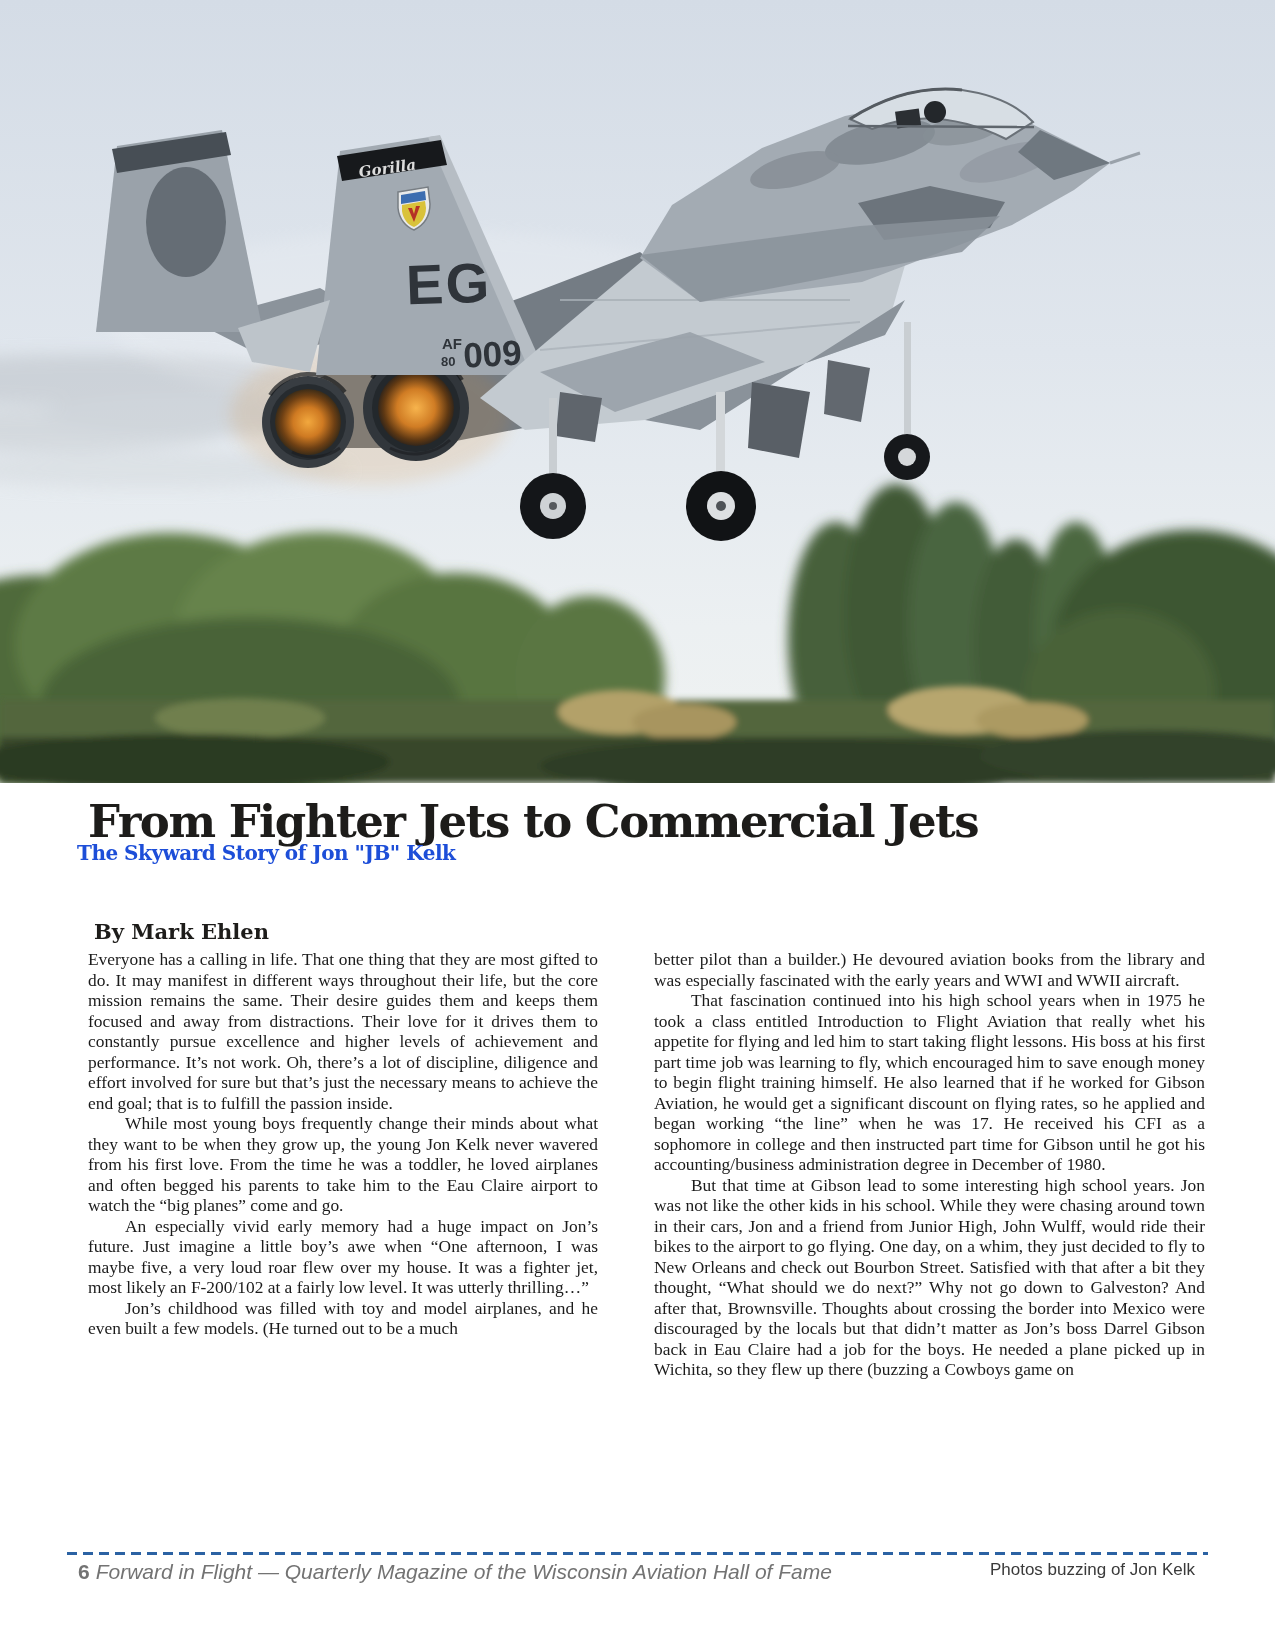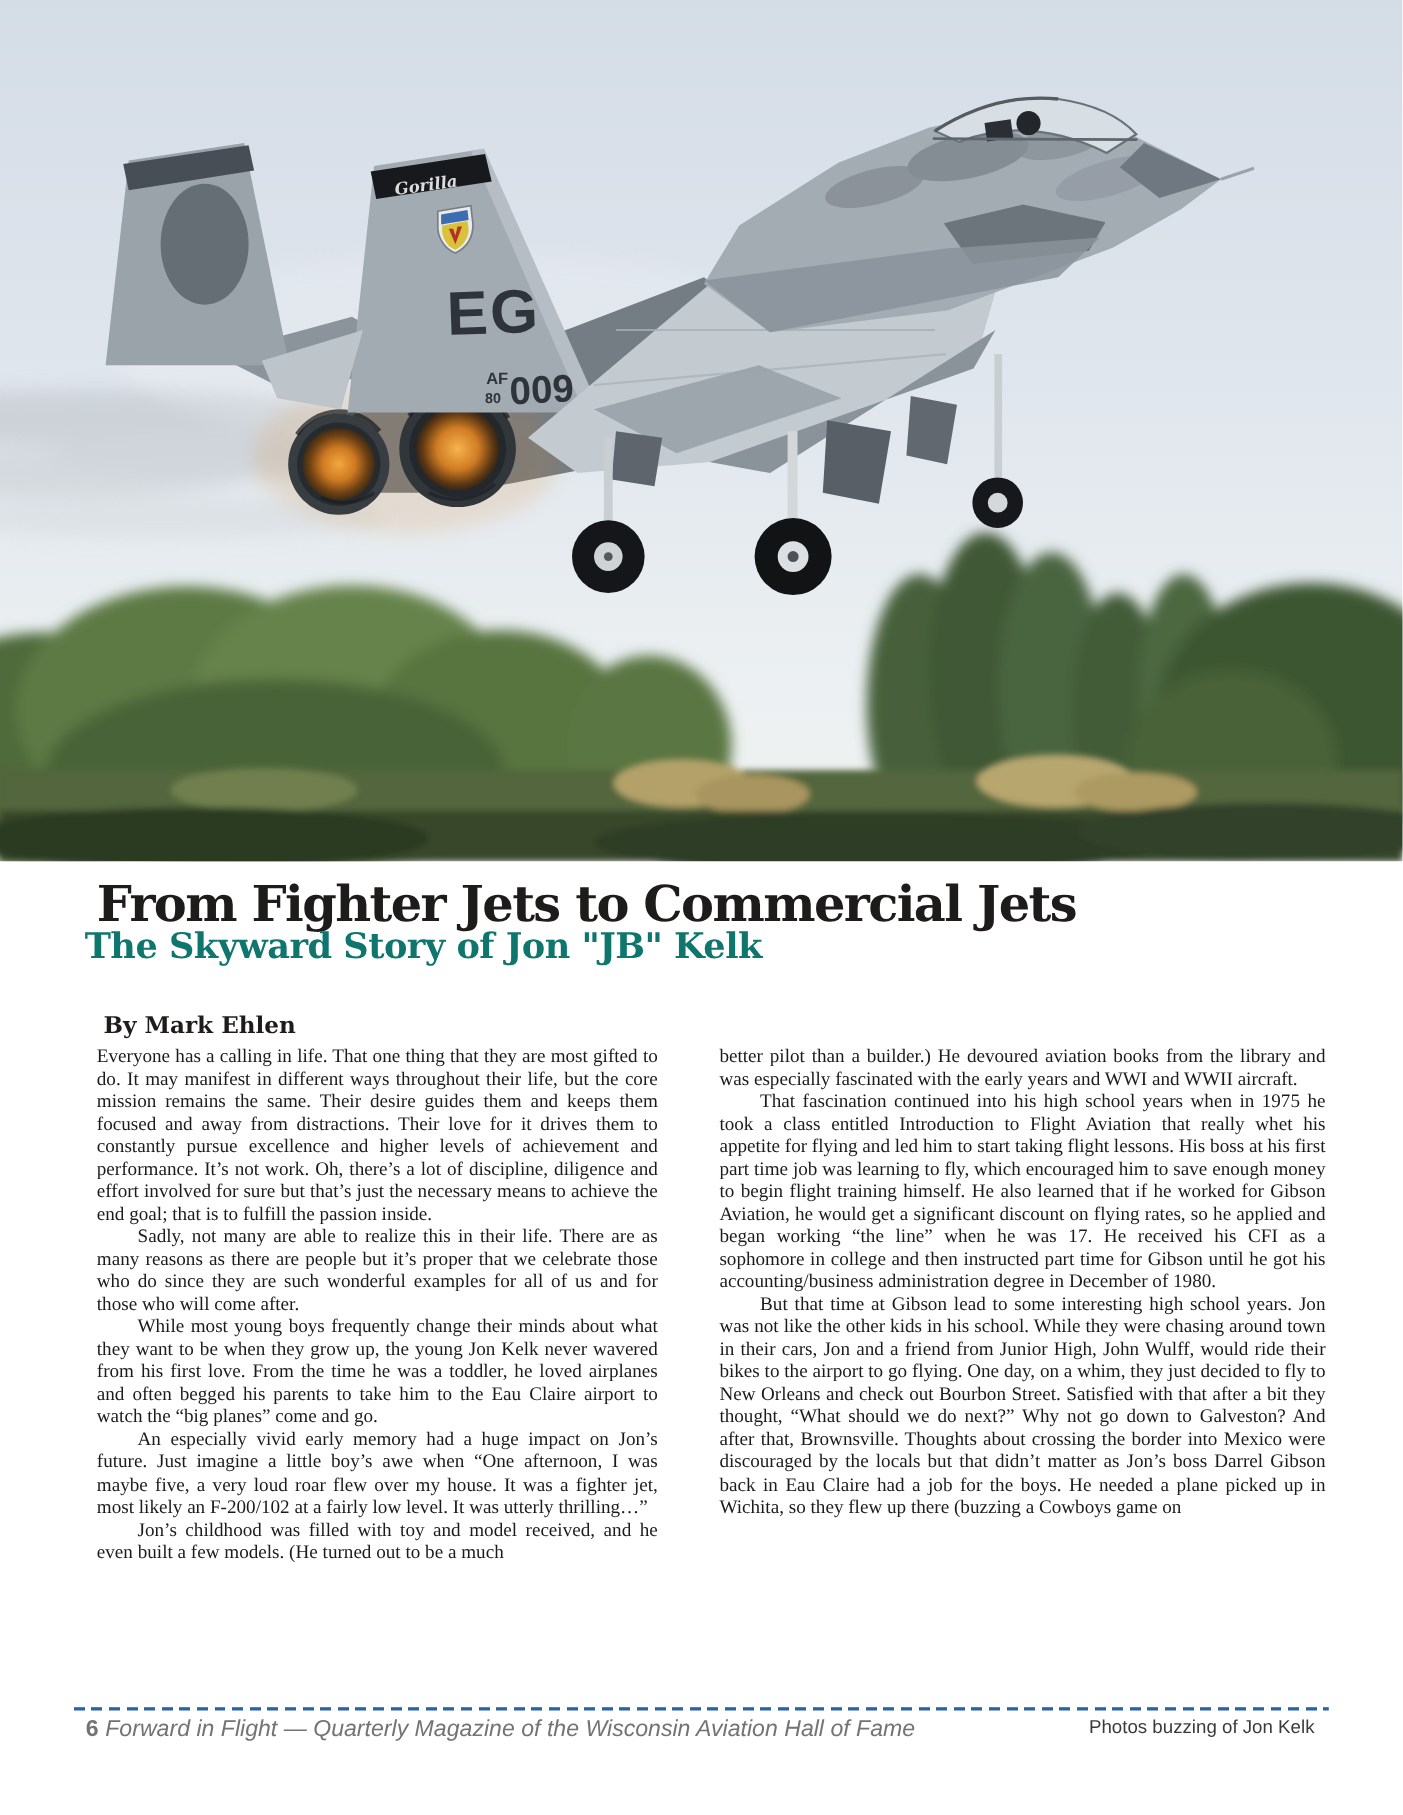--- a/index.html
+++ b/index.html
@@ -11,21 +11,21 @@
   .photo-wrap svg{display:block;}
 
   .headline{
     position:absolute;left:76px;top:786px;margin:12px;
     font-family:"DejaVu Serif", serif;font-weight:bold;
     font-size:45px;line-height:1.05;letter-spacing:-1.5px;color:#1d1c1a;
   }
   .subhead{
     position:absolute;left:77px;top:841px;margin:0;
     font-family:"DejaVu Serif", serif;font-weight:bold;
-    font-size:32px;letter-spacing:-0.5px;color:#0f766e;
+    font-size:20px;letter-spacing:-0.5px;color:#1d4ed8;
   }
   .byline{
     position:absolute;left:78px;top:903px;margin:16px;
     font-family:"DejaVu Serif", serif;font-weight:bold;
     font-size:21px;color:#1d1c1a;
   }
   .columns{
     position:absolute;left:88px;top:949px;width:1117px;
     display:flex;gap:56px;
   }
@@ -222,24 +222,23 @@
 </svg>
 </div>
 
 <h1 class="headline">From Fighter Jets to Commercial Jets</h1>
 <h2 class="subhead">The Skyward Story of Jon "JB" Kelk</h2>
 <div class="byline">By Mark Ehlen</div>
 
 <div class="columns">
   <div class="col left">
       <p class="first">Everyone has a calling in life. That one thing that they are most gifted to do. It may manifest in different ways throughout their life, but the core mission remains the same. Their desire guides them and keeps them focused and away from distractions. Their love for it drives them to constantly pursue excellence and higher levels of achievement and performance. It’s not work. Oh, there’s a lot of discipline, diligence and effort involved for sure but that’s just the necessary means to achieve the end goal; that is to fulfill the passion inside.</p>
-      <p class="">Sadly, not many are able to realize this in their life. There are as many reasons as there are people but it’s proper that we celebrate those who do since they are such wonderful examples for all of us and for those who will come after.</p>
       <p class="">While most young boys frequently change their minds about what they want to be when they grow up, the young Jon Kelk never wavered from his first love. From the time he was a toddler, he loved airplanes and often begged his parents to take him to the Eau Claire airport to watch the “big planes” come and go.</p>
       <p class="">An especially vivid early memory had a huge impact on Jon’s future. Just imagine a little boy’s awe when “One afternoon, I was maybe five, a very loud roar flew over my house. It was a fighter jet, most likely an F-200/102 at a fairly low level. It was utterly thrilling…”</p>
-      <p class="">Jon’s childhood was filled with toy and model received, and he even built a few models. (He turned out to be a much</p>
+      <p class="">Jon’s childhood was filled with toy and model airplanes, and he even built a few models. (He turned out to be a much</p>
     </div>
   <div class="col right">
       <p class="first">better pilot than a builder.) He devoured aviation books from the library and was especially fascinated with the early years and WWI and WWII aircraft.</p>
       <p class="">That fascination continued into his high school years when in 1975 he took a class entitled Introduction to Flight Aviation that really whet his appetite for flying and led him to start taking flight lessons. His boss at his first part time job was learning to fly, which encouraged him to save enough money to begin flight training himself. He also learned that if he worked for Gibson Aviation, he would get a significant discount on flying rates, so he applied and began working “the line” when he was 17. He received his CFI as a sophomore in college and then instructed part time for Gibson until he got his accounting/business administration degree in December of 1980.</p>
       <p class="">But that time at Gibson lead to some interesting high school years. Jon was not like the other kids in his school. While they were chasing around town in their cars, Jon and a friend from Junior High, John Wulff, would ride their bikes to the airport to go flying. One day, on a whim, they just decided to fly to New Orleans and check out Bourbon Street. Satisfied with that after a bit they thought, “What should we do next?” Why not go down to Galveston? And after that, Brownsville. Thoughts about crossing the border into Mexico were discouraged by the locals but that didn’t matter as Jon’s boss Darrel Gibson back in Eau Claire had a job for the boys. He needed a plane picked up in Wichita, so they flew up there (buzzing a Cowboys game on</p>
     </div>
 </div>
 
 <div class="footer-rule"></div>
 <div class="footer-left">

